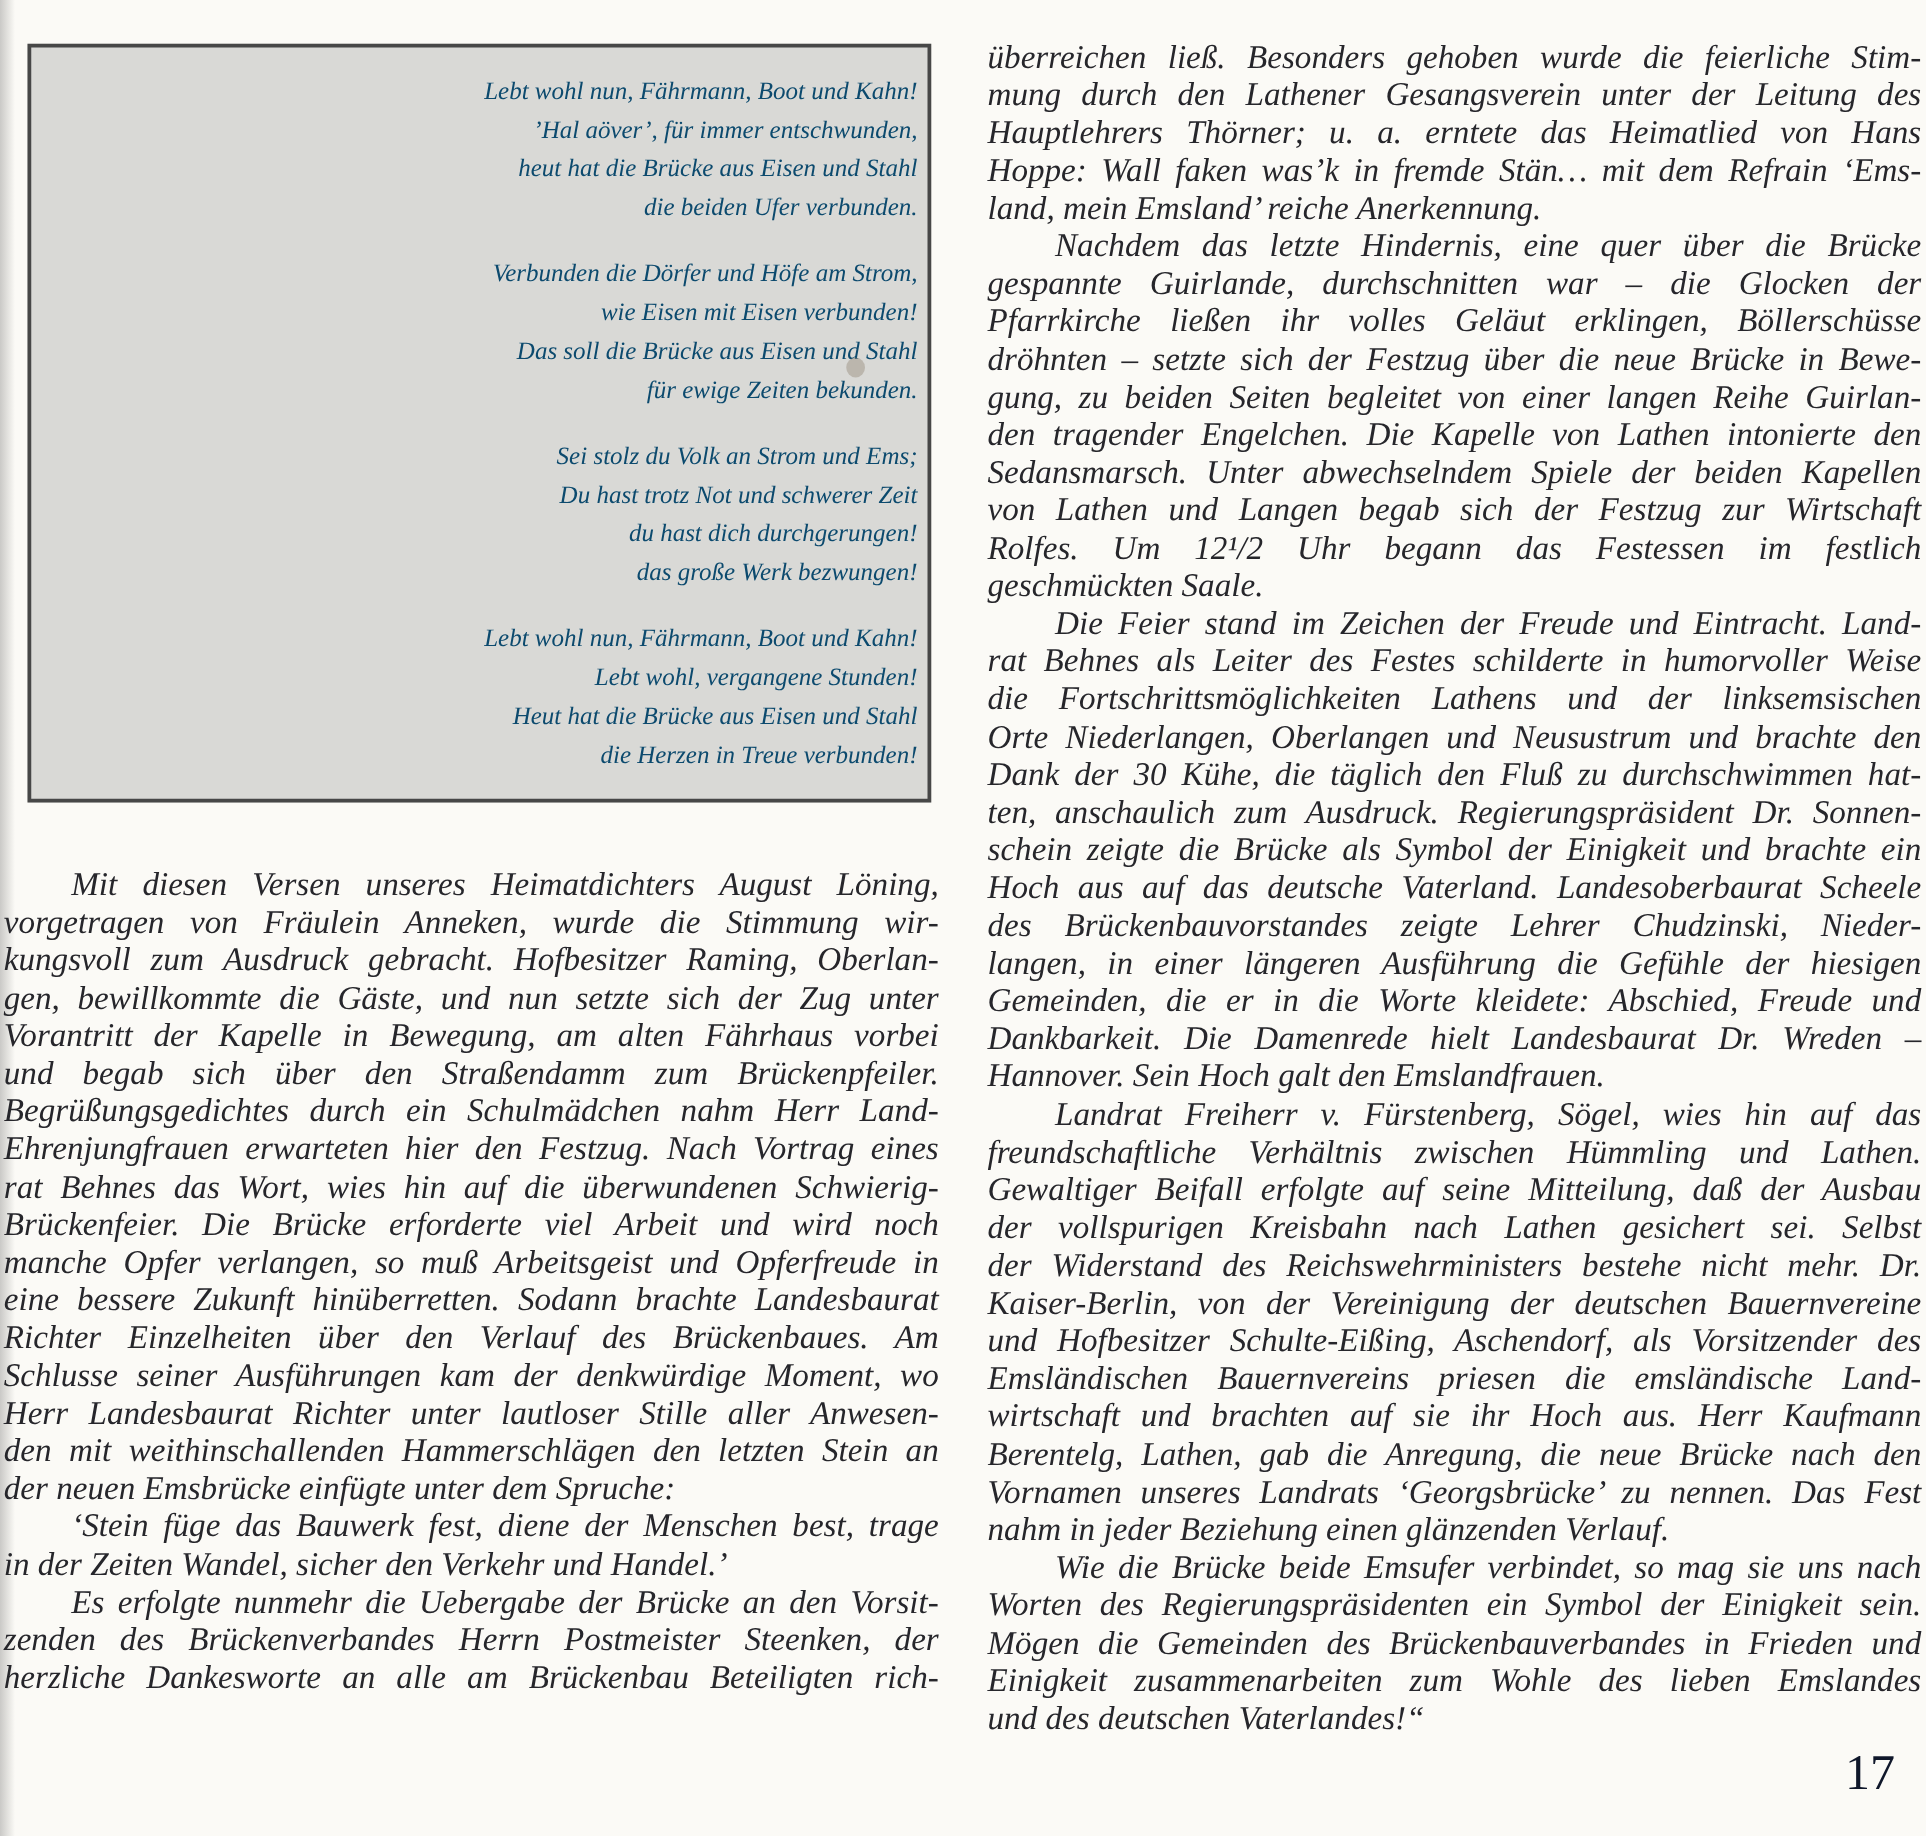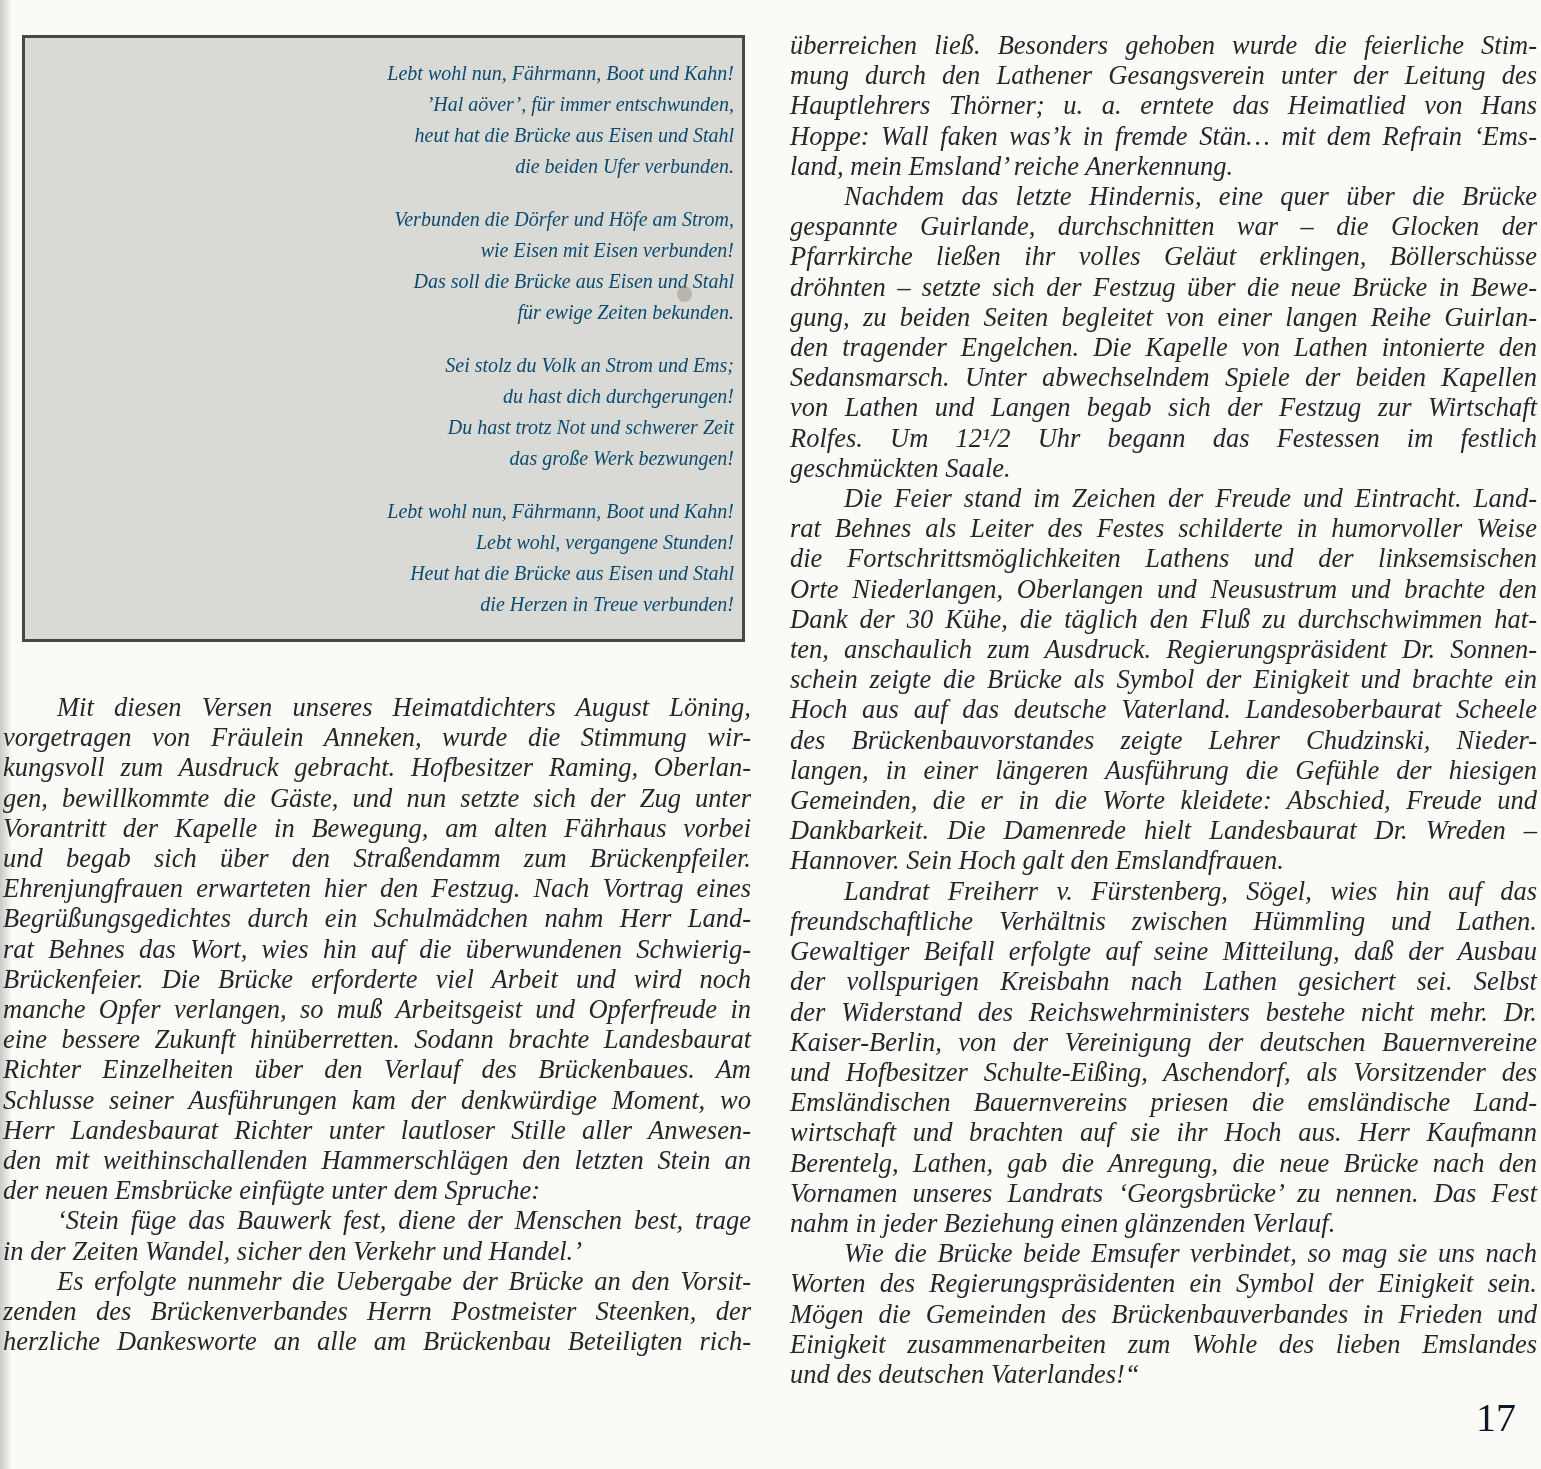--- a/index.html
+++ b/index.html
@@ -56,44 +56,44 @@
           <div class="poem-line">die beiden Ufer verbunden.</div>
         </div>
         <div class="stanza">
           <div class="poem-line">Verbunden die Dörfer und Höfe am Strom,</div>
           <div class="poem-line">wie Eisen mit Eisen verbunden!</div>
           <div class="poem-line">Das soll die Brücke aus Eisen und Stahl</div>
           <div class="poem-line">für ewige Zeiten bekunden.</div>
         </div>
         <div class="stanza">
           <div class="poem-line">Sei stolz du Volk an Strom und Ems;</div>
+          <div class="poem-line">Du hast trotz Not und schwerer Zeit</div>
           <div class="poem-line">du hast dich durchgerungen!</div>
-          <div class="poem-line">Du hast trotz Not und schwerer Zeit</div>
           <div class="poem-line">das große Werk bezwungen!</div>
         </div>
         <div class="stanza">
           <div class="poem-line">Lebt wohl nun, Fährmann, Boot und Kahn!</div>
           <div class="poem-line">Lebt wohl, vergangene Stunden!</div>
           <div class="poem-line">Heut hat die Brücke aus Eisen und Stahl</div>
           <div class="poem-line">die Herzen in Treue verbunden!</div>
         </div>
       </div>
     <div class="smudge"></div>
   </div>
 
   <div class="col col-left">
       <div class="para indent">
         <div class="line">Mit diesen Versen unseres Heimatdichters August Löning,</div>
         <div class="line">vorgetragen von Fräulein Anneken, wurde die Stimmung wir-</div>
         <div class="line">kungsvoll zum Ausdruck gebracht. Hofbesitzer Raming, Oberlan-</div>
         <div class="line">gen, bewillkommte die Gäste, und nun setzte sich der Zug unter</div>
         <div class="line">Vorantritt der Kapelle in Bewegung, am alten Fährhaus vorbei</div>
         <div class="line">und begab sich über den Straßendamm zum Brückenpfeiler.</div>
+        <div class="line">Begrüßungsgedichtes durch ein Schulmädchen nahm Herr Land-</div>
         <div class="line">Ehrenjungfrauen erwarteten hier den Festzug. Nach Vortrag eines</div>
-        <div class="line">Begrüßungsgedichtes durch ein Schulmädchen nahm Herr Land-</div>
         <div class="line">rat Behnes das Wort, wies hin auf die überwundenen Schwierig-</div>
         <div class="line">Brückenfeier. Die Brücke erforderte viel Arbeit und wird noch</div>
         <div class="line">manche Opfer verlangen, so muß Arbeitsgeist und Opferfreude in</div>
         <div class="line">eine bessere Zukunft hinüberretten. Sodann brachte Landesbaurat</div>
         <div class="line">Richter Einzelheiten über den Verlauf des Brückenbaues. Am</div>
         <div class="line">Schlusse seiner Ausführungen kam der denkwürdige Moment, wo</div>
         <div class="line">Herr Landesbaurat Richter unter lautloser Stille aller Anwesen-</div>
         <div class="line">den mit weithinschallenden Hammerschlägen den letzten Stein an</div>
         <div class="line endline">der neuen Emsbrücke einfügte unter dem Spruche:</div>
       </div>

